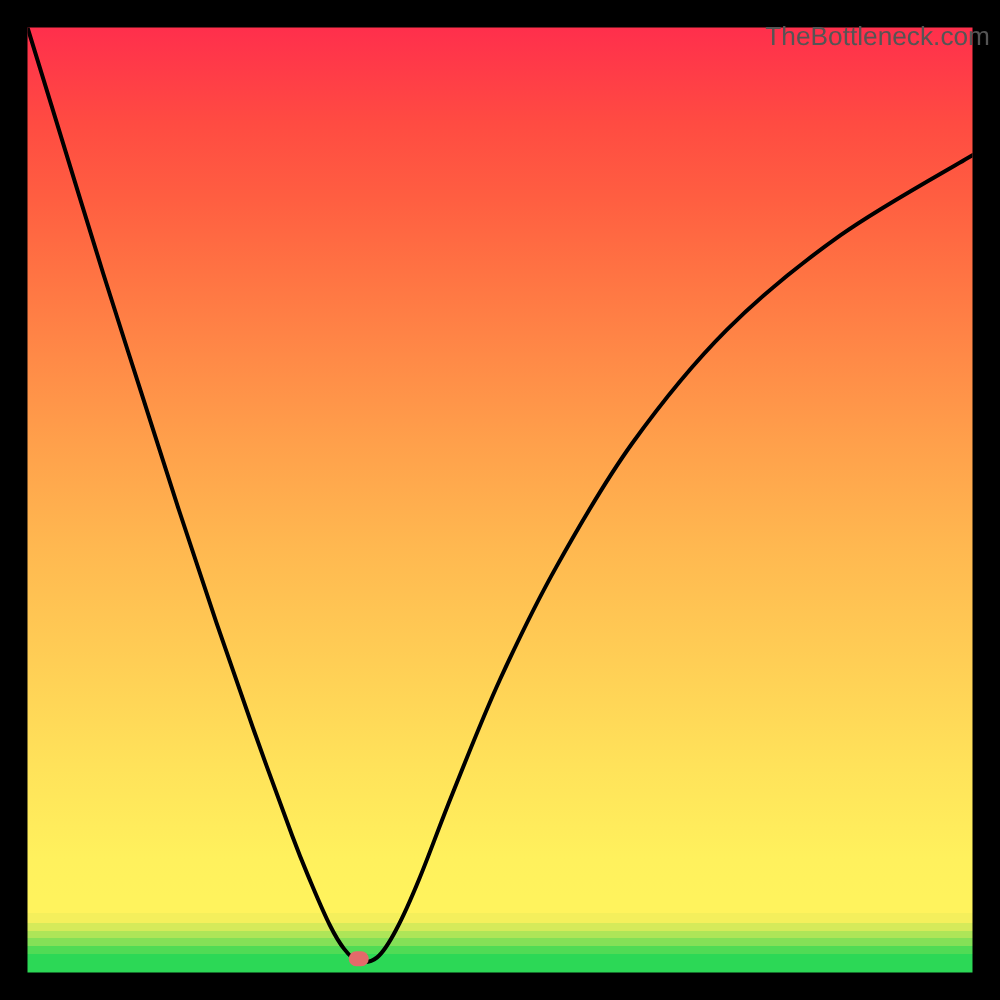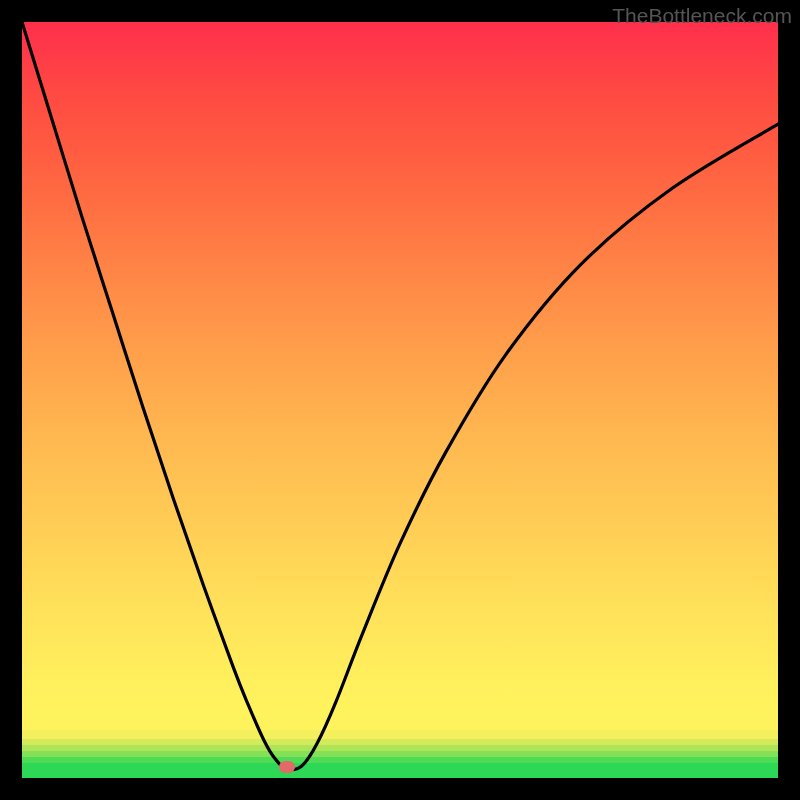--- a/index.html
+++ b/index.html
@@ -6,21 +6,21 @@
     margin: 0;
     padding: 0;
     width: 800px;
     height: 800px;
     position: relative;
     background: #000;
     font-family: Arial, sans-serif;
   }
   .watermark {
     position: absolute;
-    top: 4px;
+    top: 18px;
     right: 8px;
     color: #555;
     font-size: 21px;
     font-weight: 500;
     z-index: 10;
   }
   .plot-frame {
     position: absolute;
     top: 22px;
     left: 22px;

